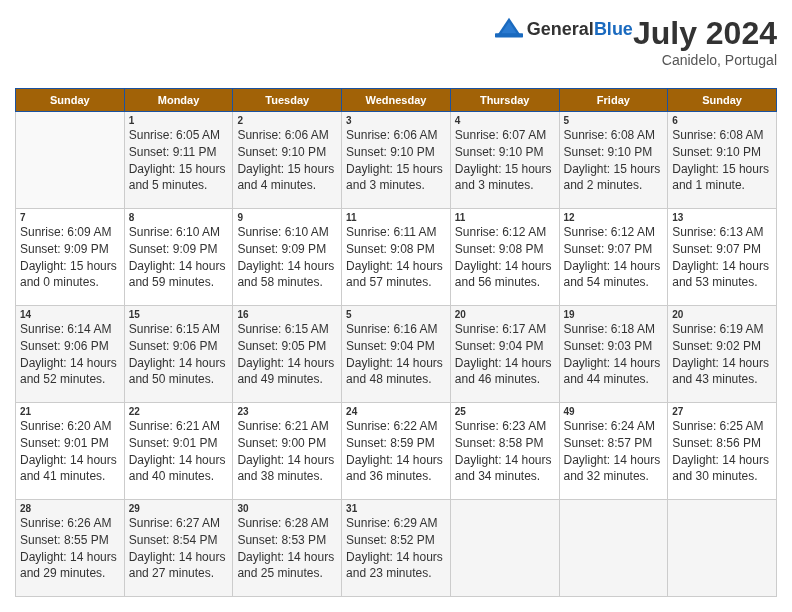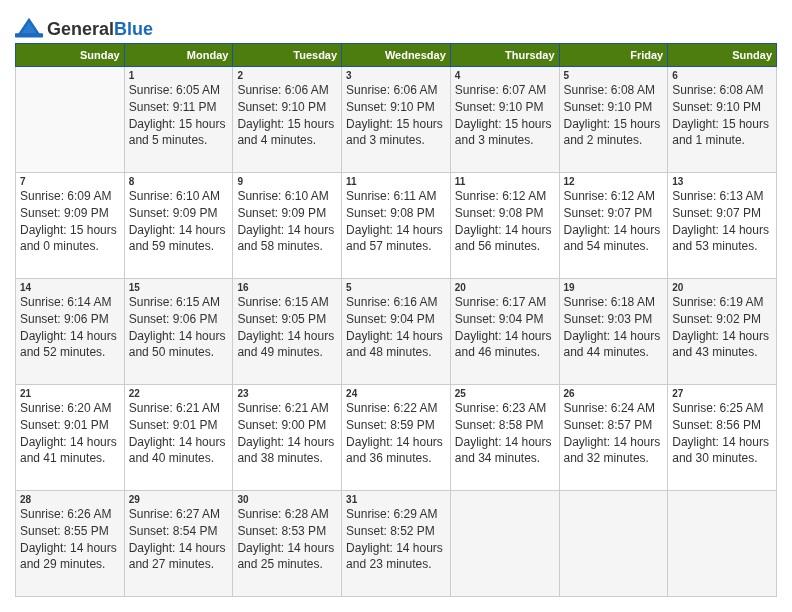--- a/index.html
+++ b/index.html
@@ -14,22 +14,21 @@
       width: 792px;
       height: 612px;
       padding: 15px;
       display: flex;
       flex-direction: column;
     }
     .header {
       display: flex;
       justify-content: flex-end;
       align-items: flex-start;
-      margin-bottom: 0;
-      flex-direction: column;
+      margin-bottom: 20px;
     }
     .logo {
       display: flex;
       align-items: center;
       gap: 4px;
     }
     .logo-icon {
       width: 28px;
       height: 28px;
     }
@@ -46,26 +45,26 @@
       color: #555;
     }
     .calendar {
       flex: 1;
       border: 1px solid #ccc;
       border-collapse: collapse;
       width: 100%;
       table-layout: fixed;
     }
     .calendar th {
-      background-color: #4d7c0f;
+      background-color: #a16207;
       color: #fff;
       font-size: 11px;
       font-weight: bold;
       padding: 5px 4px;
-      text-align: right;
+      text-align: center;
       border: 1px solid #1a52a0;
     }
     .calendar td {
       border: 1px solid #ccc;
       vertical-align: top;
       padding: 3px 4px;
       font-size: 8.5px;
       color: #333;
       background: #fff;
       height: 90px;
@@ -102,20 +101,24 @@
   <div class="header">
     <div class="logo">
       <svg class="logo-icon" viewBox="0 0 40 40">
         <polygon points="20,4 36,28 4,28" fill="#1a6abf"></polygon>
         <polygon points="20,10 32,28 8,28" fill="#2a7ad0"></polygon>
         <rect x="0" y="26" width="40" height="6" fill="#1a6abf" rx="1"></rect>
       </svg>
       <div>
         <span style="font-size:18px;font-weight:bold;color:#333;">General</span><span style="font-size:18px;font-weight:bold;color:#1a6abf;">Blue</span>
       </div>
+    </div>
+    <div class="title-block">
+      <div class="month-year">July 2024</div>
+      <div class="location">Canidelo, Portugal</div>
     </div>
   </div>
 
   <table class="calendar">
     <thead>
       <tr>
         <th>Sunday</th>
         <th>Monday</th>
         <th>Tuesday</th>
         <th>Wednesday</th>
@@ -227,21 +230,21 @@
           </td>
           <td>
             <span class="day-number">24</span>
             <div class="cell-text">Sunrise: 6:22 AM<br>Sunset: 8:59 PM<br>Daylight: 14 hours and 36 minutes.</div>
           </td>
           <td>
             <span class="day-number">25</span>
             <div class="cell-text">Sunrise: 6:23 AM<br>Sunset: 8:58 PM<br>Daylight: 14 hours and 34 minutes.</div>
           </td>
           <td>
-            <span class="day-number">26</span>
+            <span class="day-number">49</span>
             <div class="cell-text">Sunrise: 6:24 AM<br>Sunset: 8:57 PM<br>Daylight: 14 hours and 32 minutes.</div>
           </td>
           <td>
             <span class="day-number">27</span>
             <div class="cell-text">Sunrise: 6:25 AM<br>Sunset: 8:56 PM<br>Daylight: 14 hours and 30 minutes.</div>
           </td>
         </tr>
         <tr class="last-row">
           <td>
             <span class="day-number">28</span>

